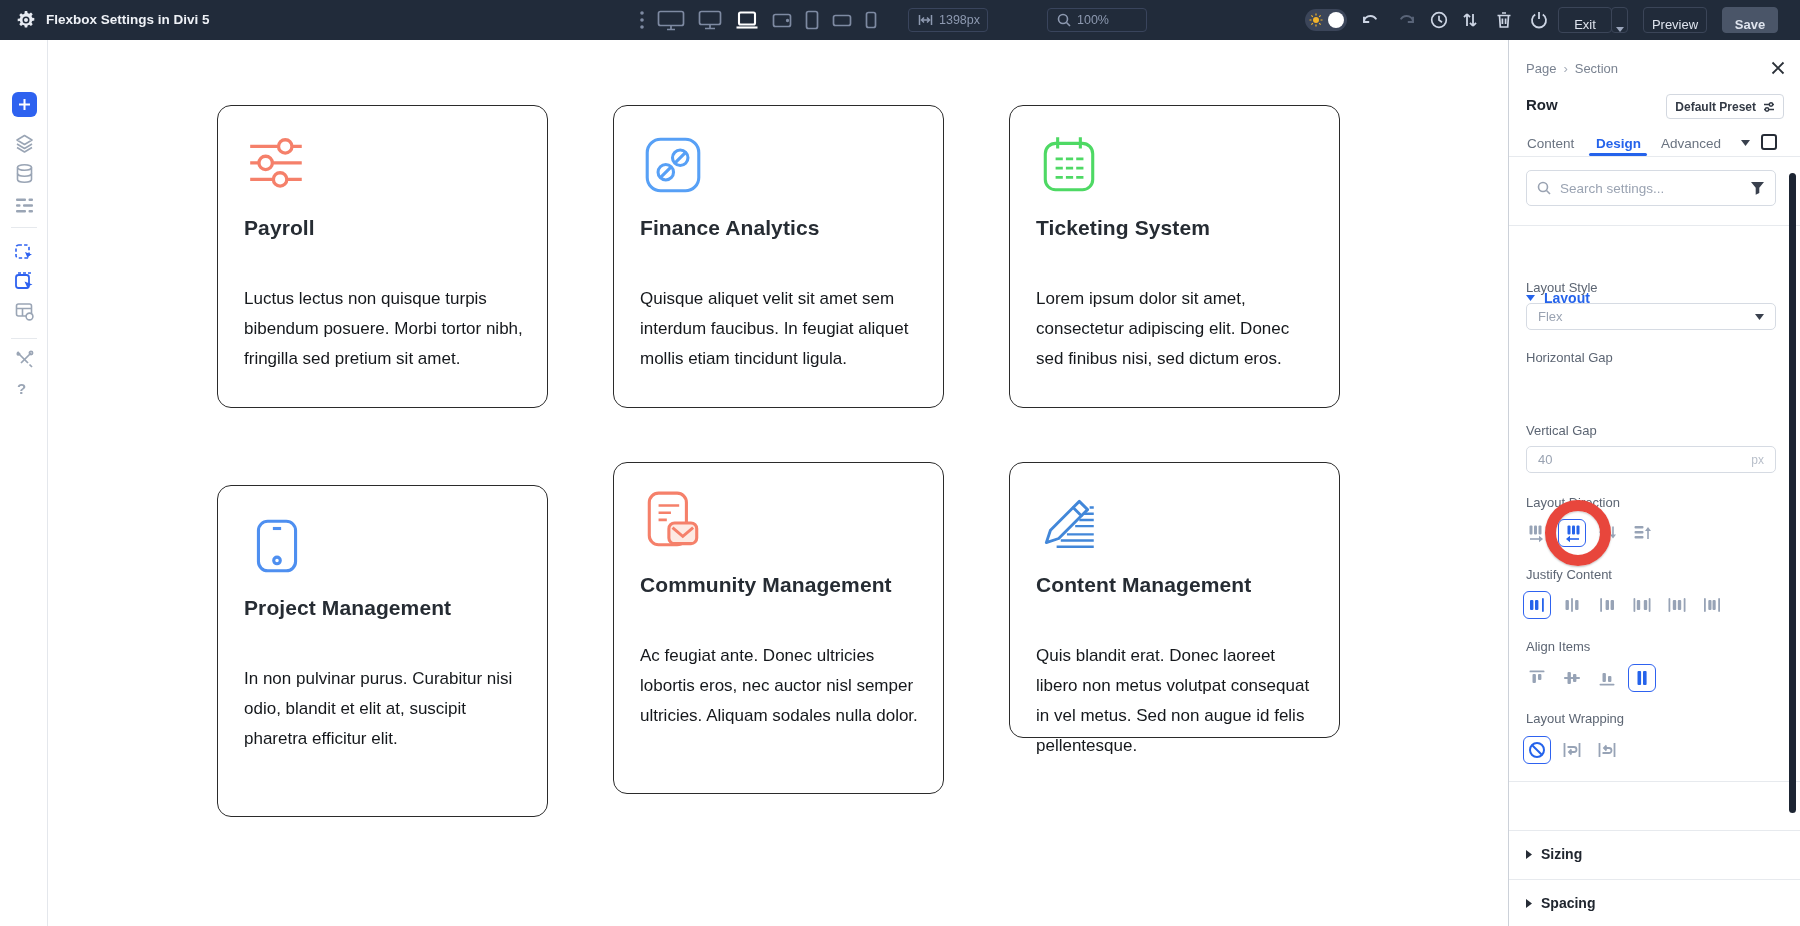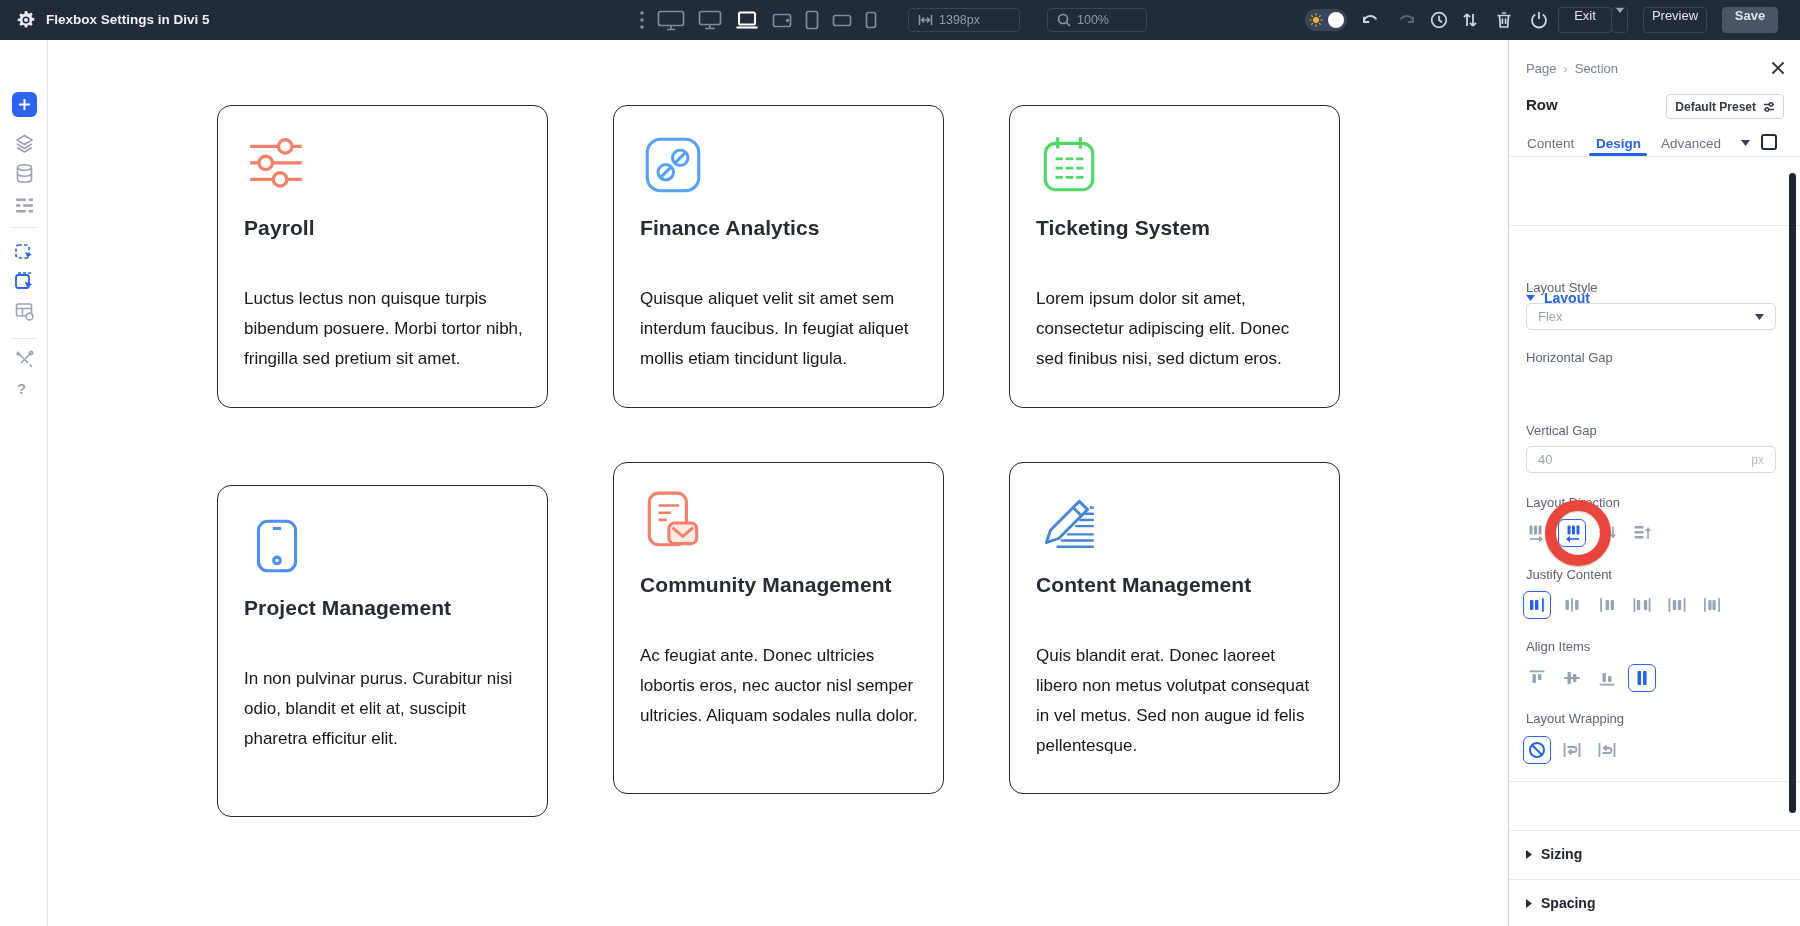--- a/index.html
+++ b/index.html
@@ -6,21 +6,21 @@
   .screen{position:relative;width:1800px;height:926px;overflow:hidden;background:#fff;}
   
   .topbar{position:absolute;left:0;top:0;width:1800px;height:40px;background:#212B3A;}
   .tb-title{position:absolute;left:46px;top:0;height:40px;line-height:40px;color:#EEF1F6;font-size:13.5px;font-weight:600;}
   .tb-gear{position:absolute;left:16px;top:10px;width:20px;height:20px;color:#E7EBF2;}
   .devstrip{position:absolute;left:640px;top:0;height:40px;display:flex;align-items:center;gap:13px;color:#7E8AA2;}
   .devstrip .dev{display:flex;align-items:center;justify-content:center;cursor:pointer;}
   .dev.active{color:#FFFFFF;}
   .tb-box{position:absolute;top:8px;height:24px;border:1px solid #39445C;border-radius:4px;display:flex;align-items:center;gap:6px;padding:0 9px;box-sizing:border-box;color:#8D99B0;font-size:12.5px;}
   .tb-right-ico{position:absolute;top:10px;width:20px;height:20px;color:#CDD5E4;cursor:pointer;}
-  .tb-btn{position:absolute;top:7px;height:26px;border:1px solid #3B4558;border-radius:4px;color:#DFE4EE;font-size:13px;display:flex;align-items:flex-start;justify-content:center;box-sizing:border-box;cursor:pointer;background:transparent;}
+  .tb-btn{position:absolute;top:7px;height:26px;border:1px solid #3B4558;border-radius:4px;color:#DFE4EE;font-size:13px;display:flex;align-items:flex-end;justify-content:center;box-sizing:border-box;cursor:pointer;background:transparent;}
   .toggle{position:absolute;left:1305px;top:9px;width:42px;height:22px;background:#3B4559;border-radius:11px;cursor:pointer;}
   .toggle .sun{position:absolute;left:4px;top:4px;width:14px;height:14px;color:#F1B32B;}
   .toggle .knob{position:absolute;right:3px;top:3px;width:16px;height:16px;background:#fff;border-radius:50%;}
   
   .sidebar{position:absolute;left:0;top:40px;width:48px;height:886px;background:#FFFFFF;border-right:1px solid #E4E7EC;box-sizing:border-box;}
   .sb-plus{position:absolute;left:12px;top:52px;width:25px;height:25px;background:#2E62F0;border-radius:6px;color:#fff;display:flex;align-items:center;justify-content:center;cursor:pointer;}
   .sb-ico{position:absolute;left:14px;width:21px;height:21px;color:#9AA5B5;cursor:pointer;}
   .sb-ico.blue{color:#2E62F0;}
   .sb-div{position:absolute;left:11px;width:26px;height:1px;background:#E6E9ED;}
   .sb-help{position:absolute;left:17px;width:20px;color:#9AA5B5;font-size:15px;font-weight:700;cursor:pointer;}
@@ -113,21 +113,21 @@
             <rect x="1.5" y="6.5" width="17" height="10" rx="2"></rect>
           </svg>
       </span>
       <span class="dev">
         <svg width="12" height="22" viewBox="0 0 12 22" fill="none" stroke="currentColor" stroke-width="1.7">
             <rect x="1.5" y="3.5" width="9" height="15" rx="2"></rect>
           </svg>
       </span>
     </div>
 
-    <div class="tb-box" style="left:908px;width:112px;">
+    <div class="tb-box" style="left:908px;width:80px;">
       <span>
         <svg width="15" height="14" viewBox="0 0 15 14" fill="none" stroke="currentColor" stroke-width="1.5">
             <path d="M1.5 2v10M13.5 2v10M4 7h7M6 4.5 3.5 7 6 9.5M9 4.5 11.5 7 9 9.5"></path>
           </svg>
       </span>
       <span>1398px</span>
     </div>
 
     <div class="tb-box" style="left:1047px;width:100px;">
       <span>
@@ -322,21 +322,21 @@
             <rect x="9" y="4" width="36" height="50" rx="9"></rect>
             <path d="M18 16h20M18 23h12M18 30h8" stroke-width="2.6"></path>
             <rect x="28" y="33" width="27" height="20" rx="5.5" fill="#FDEAE3"></rect>
             <path d="M31.5 37.5 41.5 46l10-8.5" stroke-width="2.8"></path>
           </svg>
       </span>
       <h3>Community Management</h3>
       <p>Ac feugiat ante. Donec ultricies lobortis eros, nec auctor nisl semper ultricies. Aliquam sodales nulla dolor.</p>
     </div>
 
-    <div class="card" style="left:1009px;top:462px;height:332px;text-decoration:underline;">
+    <div class="card" style="left:1009px;top:462px;height:276px;text-decoration:underline;">
       <span class="cicon" style="color: rgb(66, 135, 217);">
         <svg viewBox="0 0 64 64" width="66" height="66" fill="none" stroke="currentColor" stroke-width="2.8" stroke-linejoin="round">
             <path d="M10 52 14 40 36 18l8 8-22 22z"></path>
             <path d="M36 18l6-6 8 8-6 6"></path>
             <path d="M52 18h4M46 24h10M42 30h14M38 36h18M30 44h26M24 50h32M20 56h36" stroke-width="2.4"></path>
           </svg>
       </span>
       <h3>Content Management</h3>
       <p>Quis blandit erat. Donec laoreet libero non metus volutpat consequat in vel metus. Sed non augue id felis pellentesque.</p>
     </div>
@@ -370,20 +370,34 @@
     <span class="p-abs tab" style="left:152px;">Advanced</span>
     <span class="p-abs" style="left:232px;top:100px;">
       <svg width="9" height="6" viewBox="0 0 9 6" fill="#39404D">
           <path d="M0 0h9L4.5 6z"></path>
         </svg>
     </span>
     <span class="p-abs" style="left:252px;top:94px;width:16px;height:16px;border:2px solid #262C36;border-radius:3px;box-sizing:border-box;"></span>
     <div class="p-abs tab-underline"></div>
     <div class="p-abs p-divider" style="top:116px;"></div>
 
+    <div class="p-abs searchbox">
+      <span>
+        <svg width="14" height="14" viewBox="0 0 14 14" fill="none" stroke="#9AA3B2" stroke-width="1.6">
+            <circle cx="6" cy="6" r="4.5"></circle>
+            <path d="M9.5 9.5 13 13"></path>
+          </svg>
+      </span>
+      <input type="text" placeholder="Search settings..." style="">
+      <span>
+        <svg width="15" height="14" viewBox="0 0 15 14" fill="#39404D">
+            <path d="M1 1h13L9.3 6.8V12l-3.6 1.8V6.8z"></path>
+          </svg>
+      </span>
+    </div>
 
     <div class="p-abs p-divider" style="top:185px;"></div>
 
     <div class="p-abs sec-head open" style="top:202px;">
       <svg width="9" height="6" viewBox="0 0 9 6" fill="#2563EB">
           <path d="M0 0h9L4.5 6z"></path>
         </svg>
       <span>Layout</span>
     </div>
 

